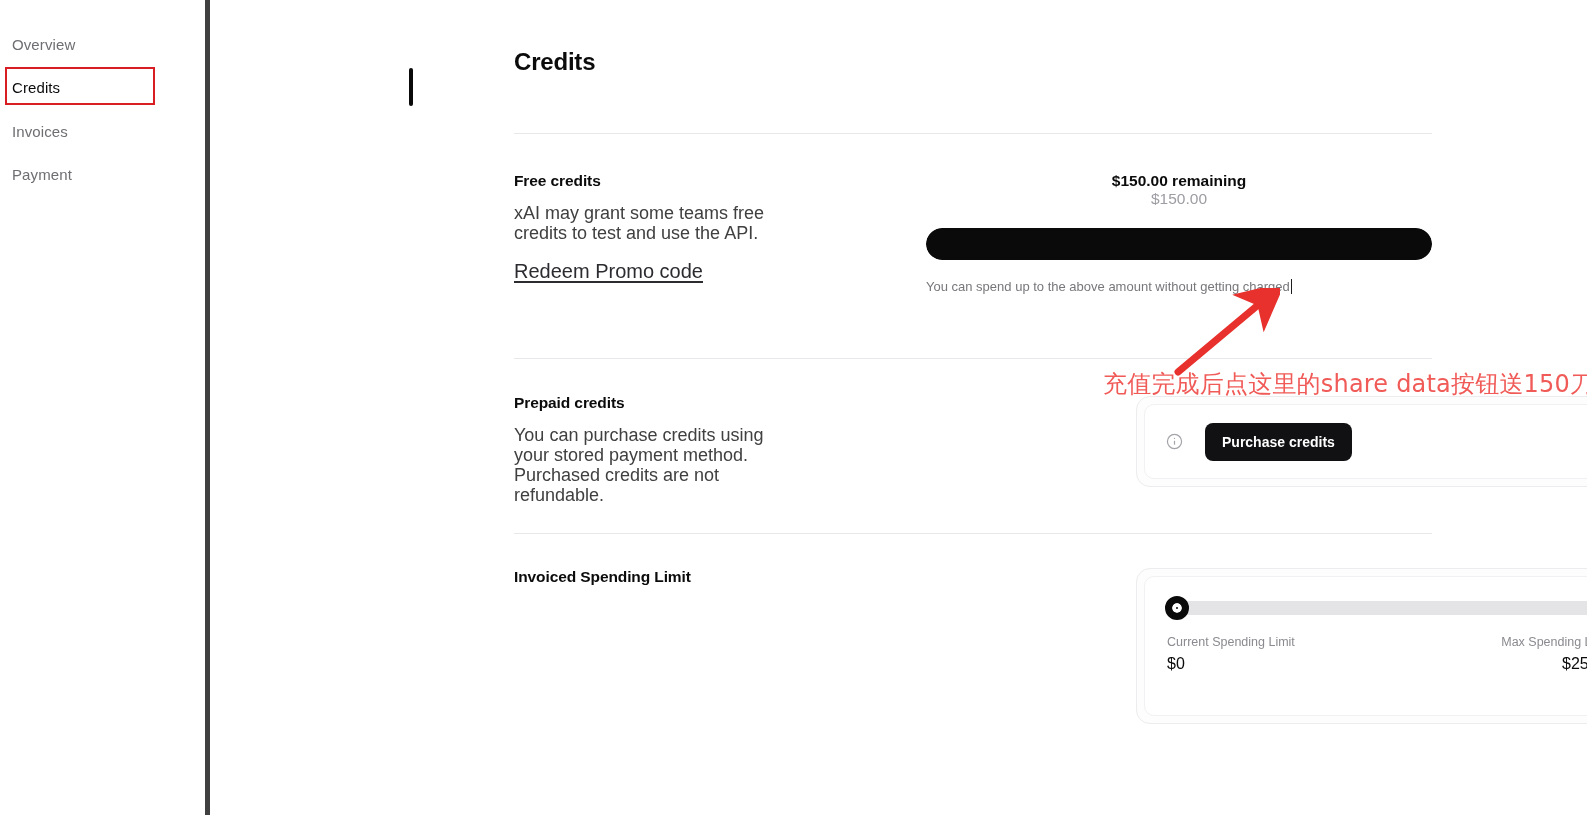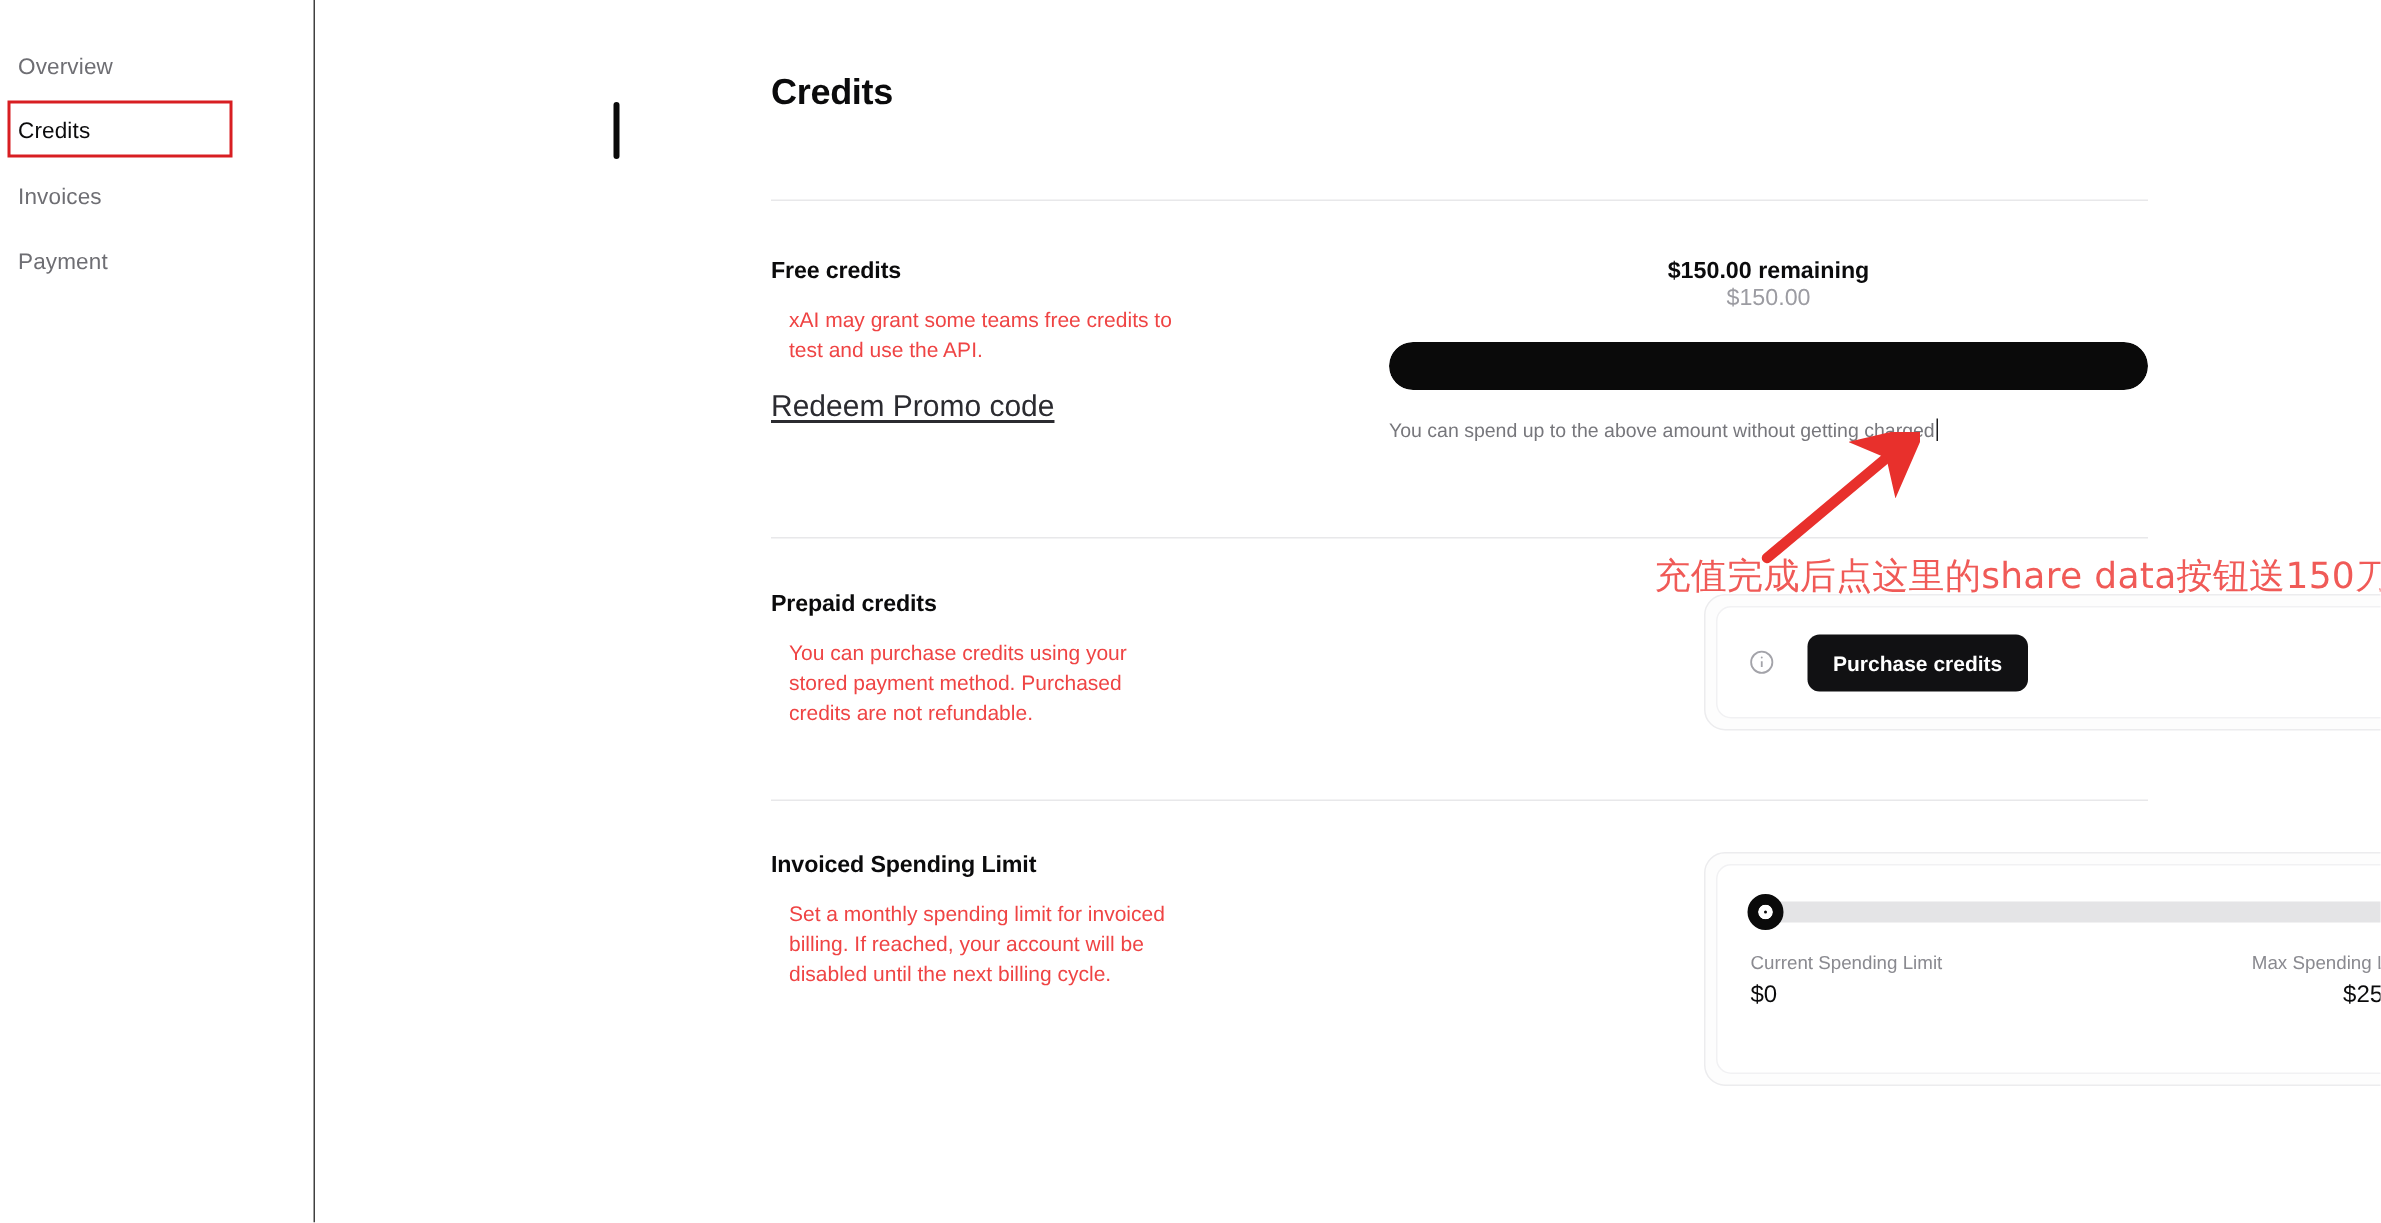--- a/index.html
+++ b/index.html
@@ -9,21 +9,21 @@
     font-family: "Liberation Sans", sans-serif;
     overflow: hidden;
   }
   #page { position: relative; width: 1587px; height: 815px; background: #fff; }
 
   
   #sidebar {
     position: absolute; left: 0; top: 0;
     width: 210px; height: 815px;
     background: #ffffff;
-    border-right: 1px solid #404040;
+    border-right: 5px solid #404040;
     text-align: center;
   }
   .nav-item {
     position: absolute; left: 12px;
     font-size: 15px; color: #6e6e73;
     letter-spacing: .1px;
     white-space: nowrap;
   }
   .nav-item.active { color: #0b0b0c; }
   #nav-overview { top: 36px; }
@@ -68,23 +68,22 @@
   #divider-1 { top: 133px; }
   #divider-2 { top: 358px; }
   #divider-3 { top: 533px; }
 
   .section { position: absolute; left: 304px; width: 918px; }
   .sec-left { position: absolute; left: 0; top: 0; width: 300px; }
   .sec-title {
     font-size: 15.5px; font-weight: 700; color: #0b0b0c; letter-spacing: -.1px;
   }
   .sec-desc {
-    margin-top: 13px; font-size: 14px; color: #ef4444; line-height: 20px;
+    margin-top: 13px; font-size: 18px; color: #404040; line-height: 20px;
     max-width: 262px;
-    margin-left: 12px;
   }
   .sec-link {
     display: inline-block; margin-top: 17px;
     font-size: 20px; color: #2b2b30;
     text-decoration: underline; text-underline-offset: 3px;
     cursor: pointer;
   }
 
   
   #sec-free { top: 172px; }
@@ -277,21 +276,20 @@
           <button id="purchase-btn">Purchase credits</button>
         </div>
       </div>
     </section>
 
     <div class="divider" id="divider-3"></div>
 
     <section class="section" id="sec-limit">
       <div class="sec-left">
         <div class="sec-title">Invoiced Spending Limit</div>
-        <div class="sec-desc">Set a monthly spending limit for invoiced billing. If reached, your account will be disabled until the next billing cycle.</div>
       </div>
 
       <div id="limit-card">
         <div id="limit-inner">
           <div id="slider-track">
             <div id="slider-thumb"></div>
           </div>
           <div id="limit-labels">
             <div>
               <div class="limit-col-label">Current Spending Limit</div>

